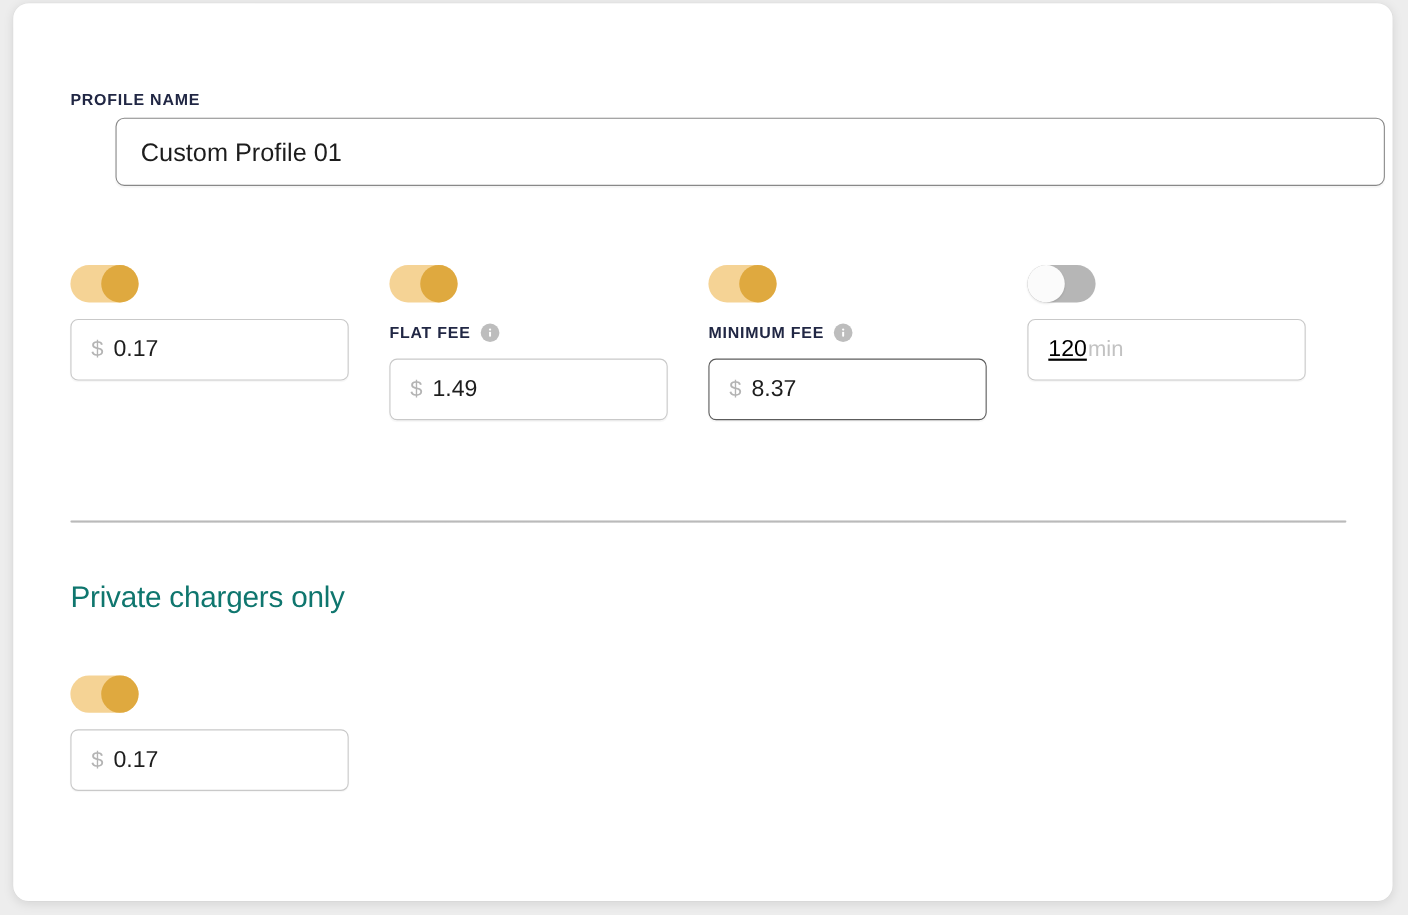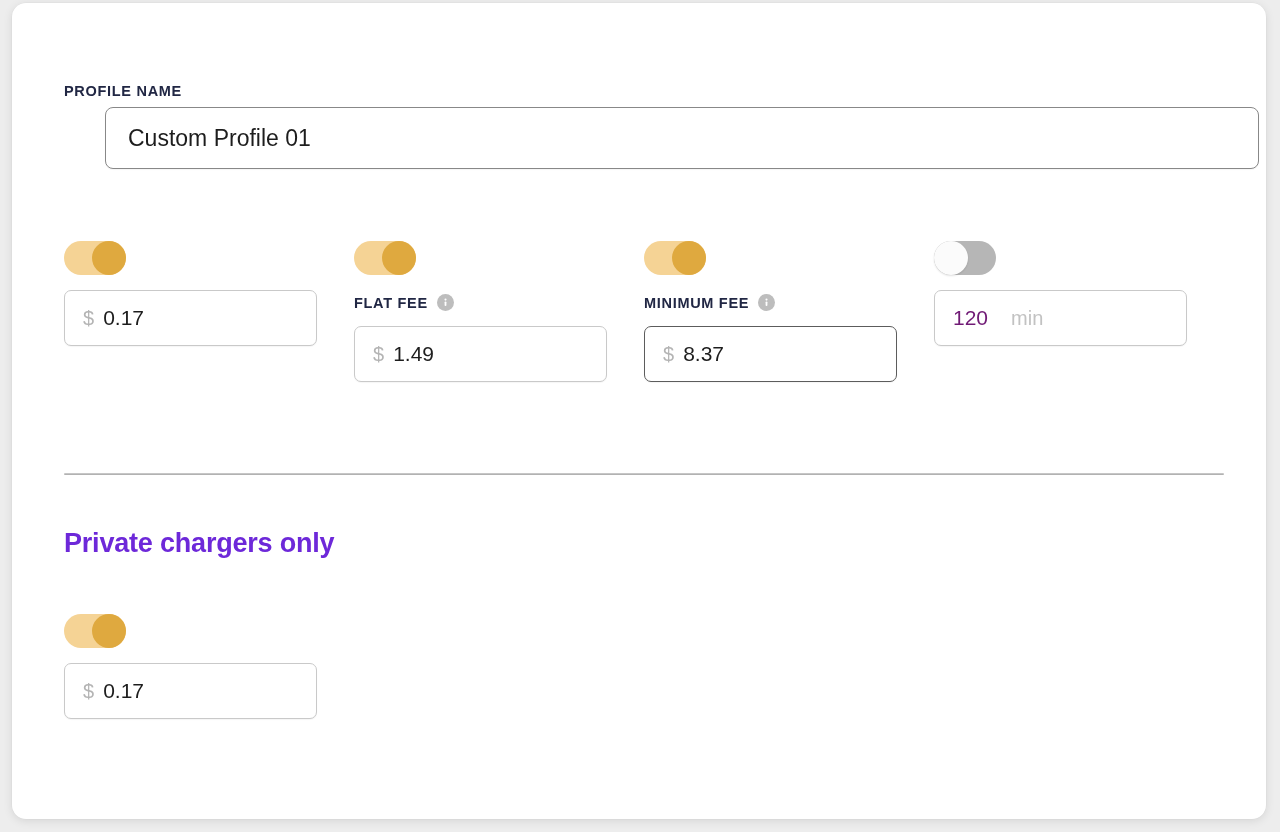--- a/index.html
+++ b/index.html
@@ -99,26 +99,26 @@
   }
 
   .currency {
     color: #b4b4b4;
     font-size: 20px;
     margin-right: 9px;
   }
 
   .value { color: #1d1d1d; }
 
-  .value-muted { color: #701a75; }
+  .value-muted { color: #000000; text-decoration: underline; }
 
   .unit-suffix {
     color: #c2c2c2;
     font-size: 20px;
-    margin-left: 23px;
+    margin-left: 1px;
   }
 
   
   .toggle {
     width: 62px;
     height: 34px;
     border-radius: 17px;
     position: relative;
     cursor: pointer;
   }
@@ -169,22 +169,22 @@
     background: linear-gradient(to bottom, #d0d0d0, #a8a8a8);
     border-radius: 1px;
   }
 
   
   .section-heading {
     position: absolute;
     left: 0;
     top: 525px;
     font-size: 27px;
-    font-weight: bold;
-    color: #6d28d9;
+    font-weight: normal;
+    color: #0f766e;
     letter-spacing: -0.2px;
   }
 
   
   .bottom-field {
     position: absolute;
     left: 0;
     top: 611px;
   }
   .bottom-field .field-label { margin-top: 19px; }

